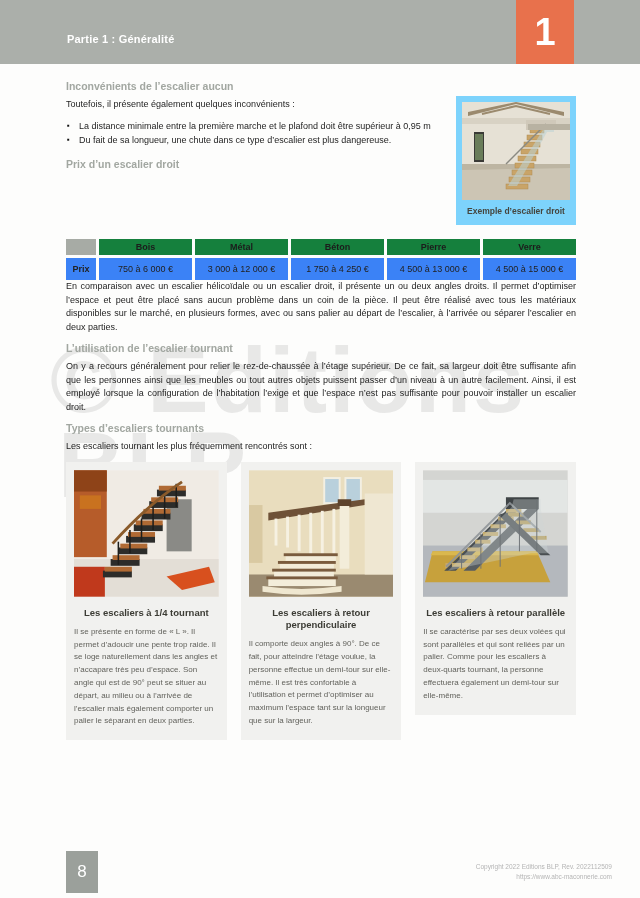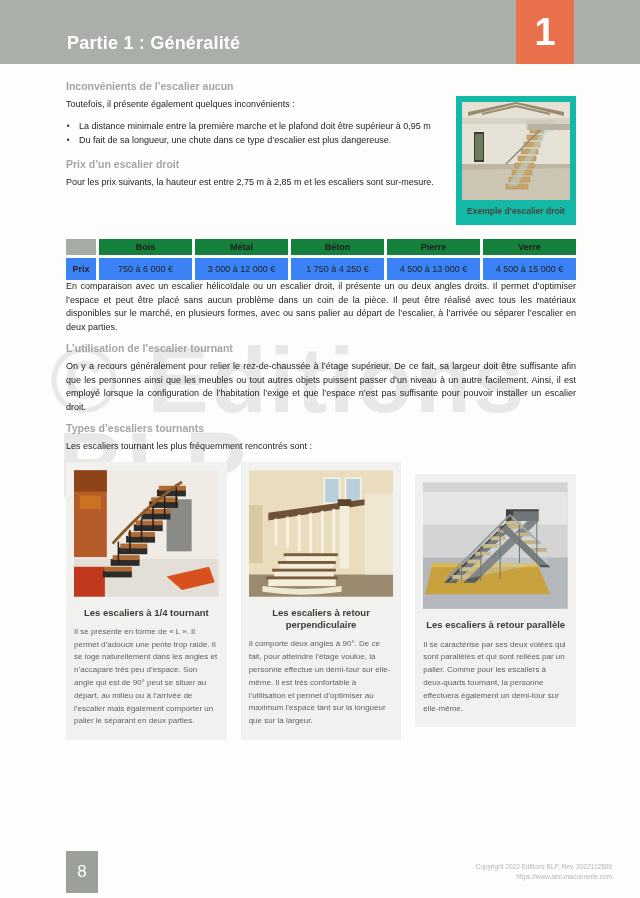--- a/index.html
+++ b/index.html
@@ -3,52 +3,52 @@
 <meta charset="utf-8">
 <style>
   html,body{margin:0;padding:0;background:#ffffff;}
   .page{
     position:relative;width:640px;height:898px;background:#fdfdfc;
     font-family:"Liberation Sans","DejaVu Sans",sans-serif;
     color:#1e1e1e;overflow:hidden;border-bottom:1px solid #e9e9e9;
   }
   
   .band{position:absolute;top:0;left:0;width:640px;height:64px;background:#abafaa;}
-  .band-title{position:absolute;left:67px;top:33px;font-size:18px;font-weight:bold;color:#ffffff;letter-spacing:.2px;}
+  .band-title{position:absolute;left:67px;top:33px;font-size:11px;font-weight:bold;color:#ffffff;letter-spacing:.2px;}
   .chapter-box{position:absolute;left:516px;top:0;width:58px;height:64px;background:#e8714c;
     display:flex;align-items:center;justify-content:center;}
   .chapter-box span{font-size:38px;font-weight:bold;color:#ffffff;line-height:1;}
   
   .watermark{position:absolute;left:50px;top:338px;z-index:0;pointer-events:none;
     font-weight:bold;color:rgba(90,90,90,0.13);line-height:.92;letter-spacing:2px;white-space:nowrap;}
   .watermark .wm1{font-size:92px;}
   .watermark .wm2{font-size:92px;margin-left:8px;}
   
   .content{position:absolute;left:66px;top:80px;width:510px;z-index:1;}
   h2.sec{font-size:13px;font-weight:bold;color:#a2a7a1;margin:0 0 7px 0;}
   h3.sub{font-size:10.5px;font-weight:bold;color:#a2a7a1;margin:0 0 6px 0;}
   p.body{font-size:9px;line-height:1.5;margin:0 0 8px 0;text-align:justify;}
   p.nojust{text-align:left;}
   ul.blist{list-style:none;margin:2px 0 10px 0;padding:0;}
   ul.blist li{font-size:9px;line-height:1.5;padding-left:13px;position:relative;margin-bottom:1px;}
   ul.blist li::before{content:"▪";position:absolute;left:1px;top:0;font-size:8px;color:#111;}
   
   .toprow{display:flex;gap:14px;}
   .topcol{flex:1;min-width:0;}
-  .figure{width:120px;flex:0 0 120px;background:#14b8a6;padding:6px 6px 8px 6px;box-sizing:border-box;align-self:flex-start;margin-top:16px;}
+  .figure{width:120px;flex:0 0 120px;background:#7dd3fc;padding:6px 6px 8px 6px;box-sizing:border-box;align-self:flex-start;margin-top:16px;}
   .figure svg{display:block;width:108px;height:98px;}
   .figcap{font-size:8.5px;font-weight:bold;color:#45453e;text-align:center;line-height:1.3;margin-top:6px;}
   
   .ptable{display:grid;grid-template-columns:30px repeat(5,1fr);gap:3px;margin:14px 0 0 0;}
   .ptable .hc{background:#15803d;color:#1c1c1c;font-size:9px;font-weight:bold;text-align:center;padding:3px 0;}
   .ptable .hc.blank{background:#a7aba5;}
   .ptable .dc{background:#3b82f6;font-size:9px;text-align:center;padding:6px 0;color:#222;}
   .ptable .dc.lab{font-weight:bold;text-align:center;}
   
-  .cards{display:flex;gap:14px;margin-top:8px;align-items:center;}
+  .cards{display:flex;gap:14px;margin-top:8px;align-items:flex-start;}
   .card{flex:1;background:#f1f1ef;padding:6px 8px 12px 8px;box-sizing:border-box;}
   .card svg{display:block;width:100%;height:131px;}
   .card .cap{font-size:9.5px;font-weight:bold;color:#3c3c35;text-align:center;line-height:1.3;margin:8px 0 7px 0;}
   .card .ctext{font-size:8px;line-height:1.6;color:#62625c;text-align:left;}
   
   .pagenum{position:absolute;left:66px;top:851px;width:32px;height:42px;background:#9ba09b;
     display:flex;align-items:center;justify-content:center;z-index:1;}
   .pagenum span{color:#ffffff;font-size:17px;}
   .copyright{position:absolute;right:28px;top:862px;text-align:right;font-size:6.5px;line-height:1.5;color:#b5b5b5;z-index:1;}
   .mt14{margin-top:14px;}
@@ -75,21 +75,20 @@
 
     <div class="toprow">
       <div class="topcol">
         <h3 class="sub">Inconvénients de l’escalier aucun</h3>
         <p class="body nojust">Toutefois, il présente également quelques inconvénients :</p>
         <ul class="blist">
           <li>La distance minimale entre la première marche et le plafond doit être supérieur à 0,95 m</li>
           <li>Du fait de sa longueur, une chute dans ce type d’escalier est plus dangereuse.</li>
         </ul>
         <h3 class="sub">Prix d’un escalier droit</h3>
-        <p class="body">Pour les prix suivants, la hauteur est entre 2,75 m à 2,85 m et les escaliers sont sur-mesure.</p>
       </div>
 
       <div class="figure">
         <svg viewBox="0 0 108 98">
           <rect x="0" y="0" width="108" height="98" fill="#e6e1d5"></rect>
           <rect x="0" y="62" width="108" height="36" fill="#ccc5b4"></rect>
           <path d="M0 62 L108 62 L108 66 L0 68 Z" fill="#bdb5a2"></path>
           <path d="M6 14 L54 2 L102 14 L102 10 L54 0 L6 10 Z" fill="#9b8a6e"></path>
           <path d="M20 12 L54 4 L88 12" stroke="#9b8a6e" stroke-width="2" fill="none"></path>
           <rect x="0" y="16" width="108" height="6" fill="#d8d2c4"></rect>

